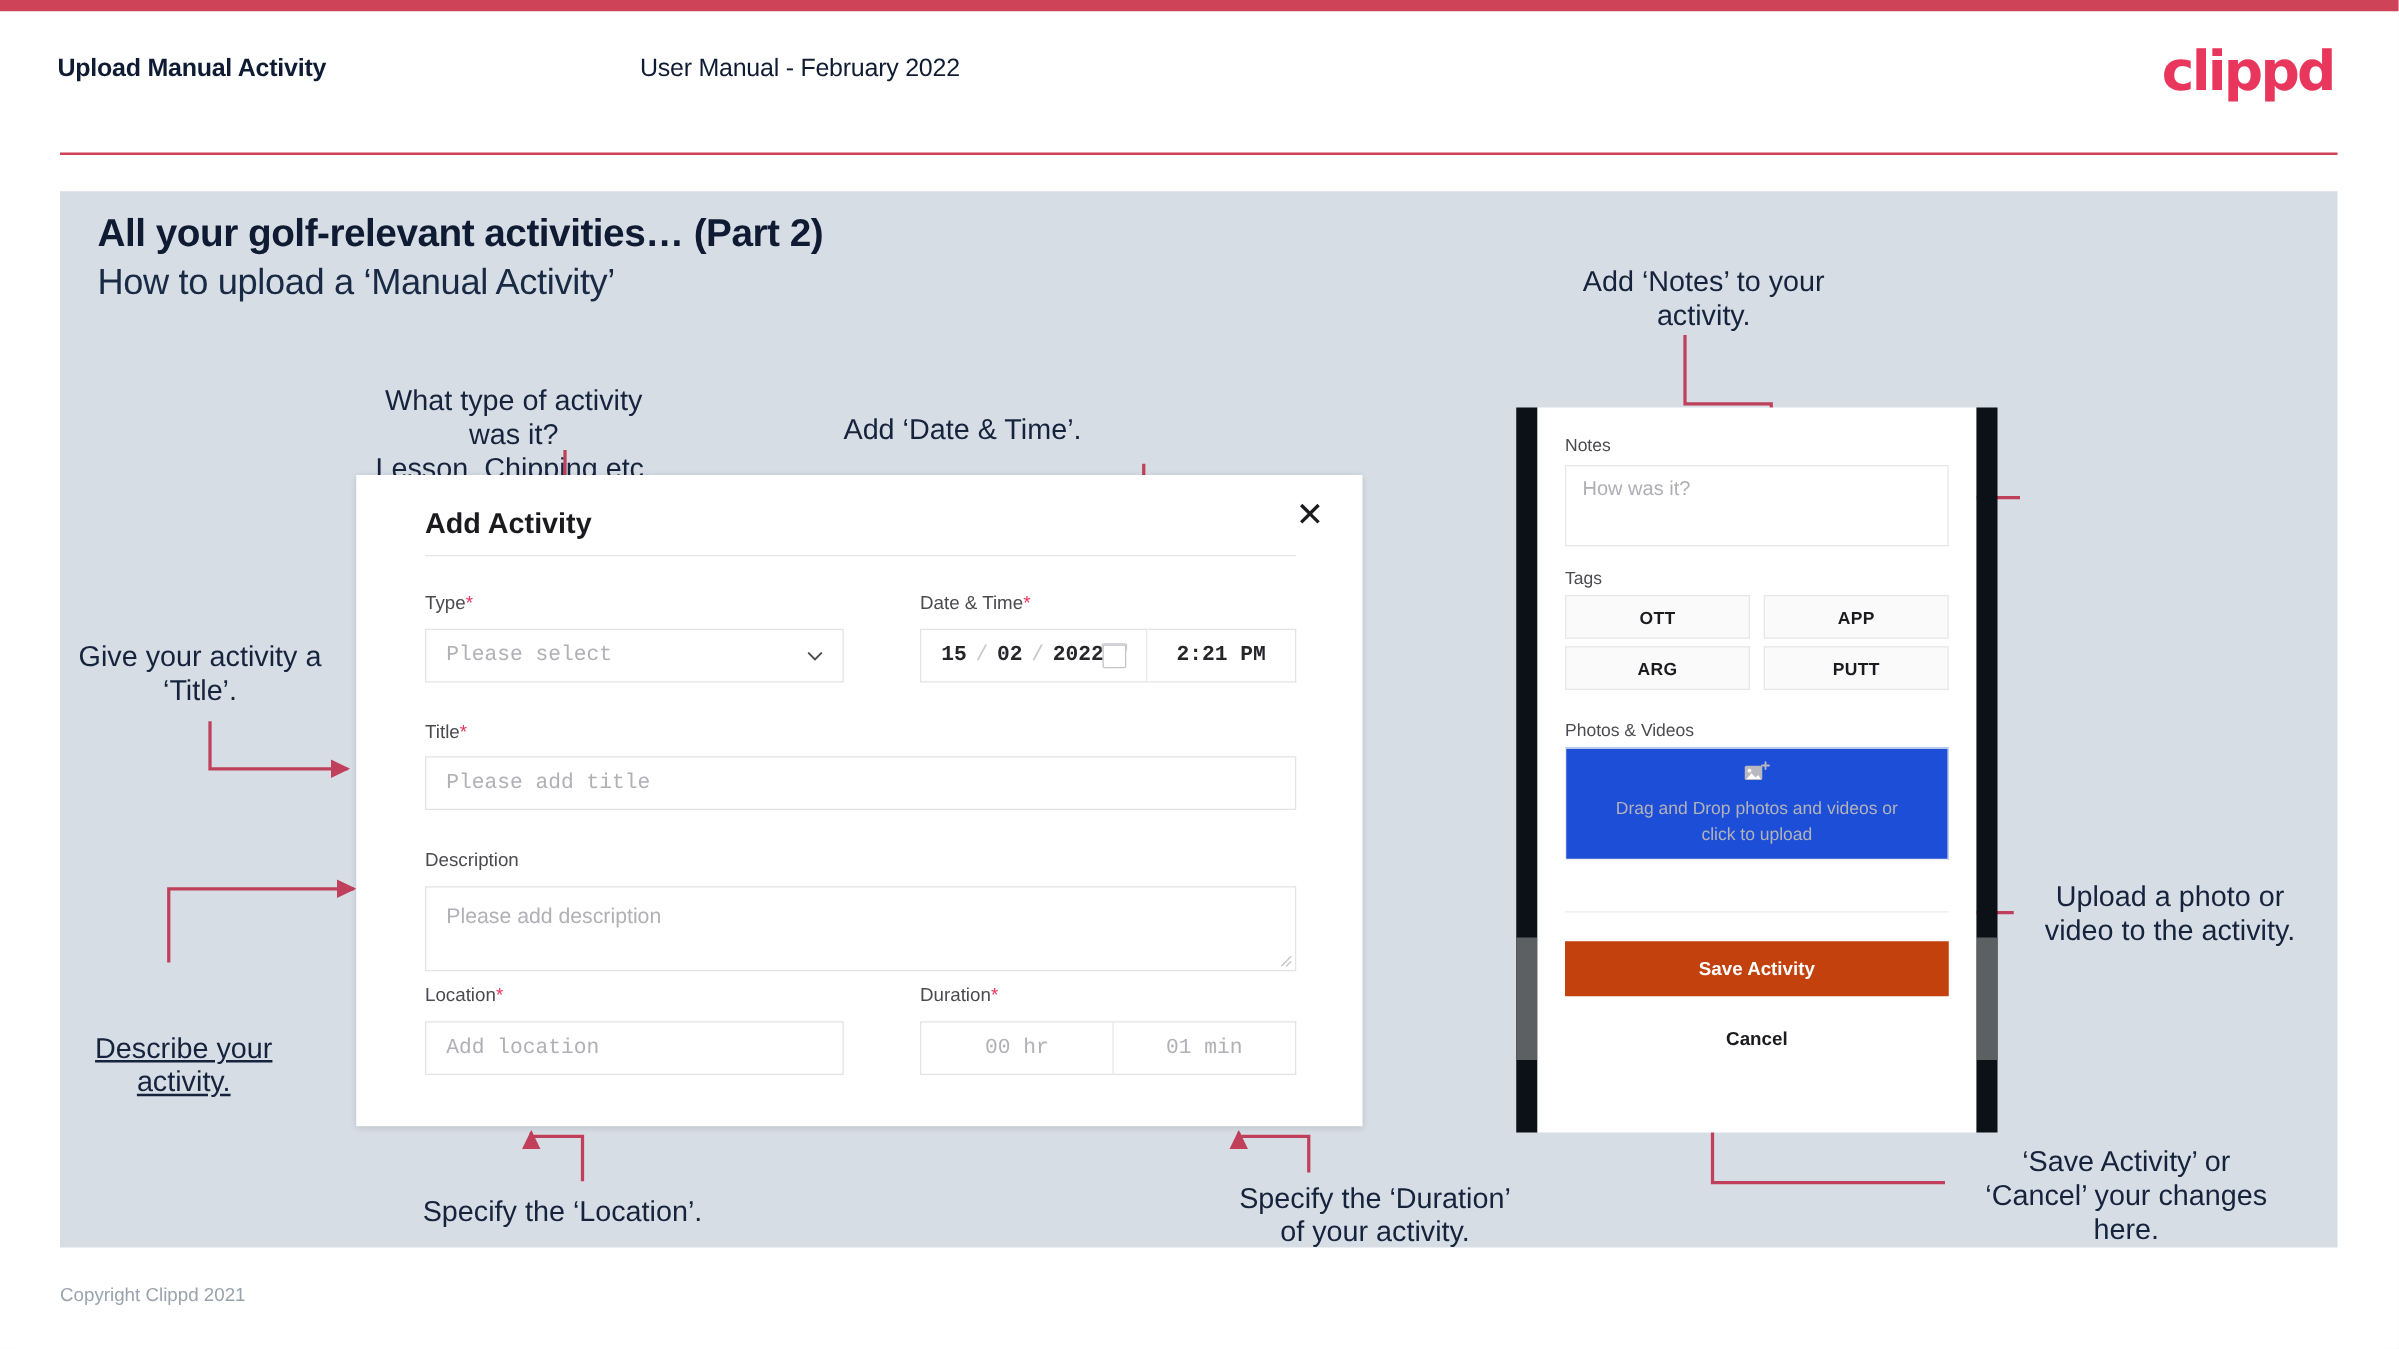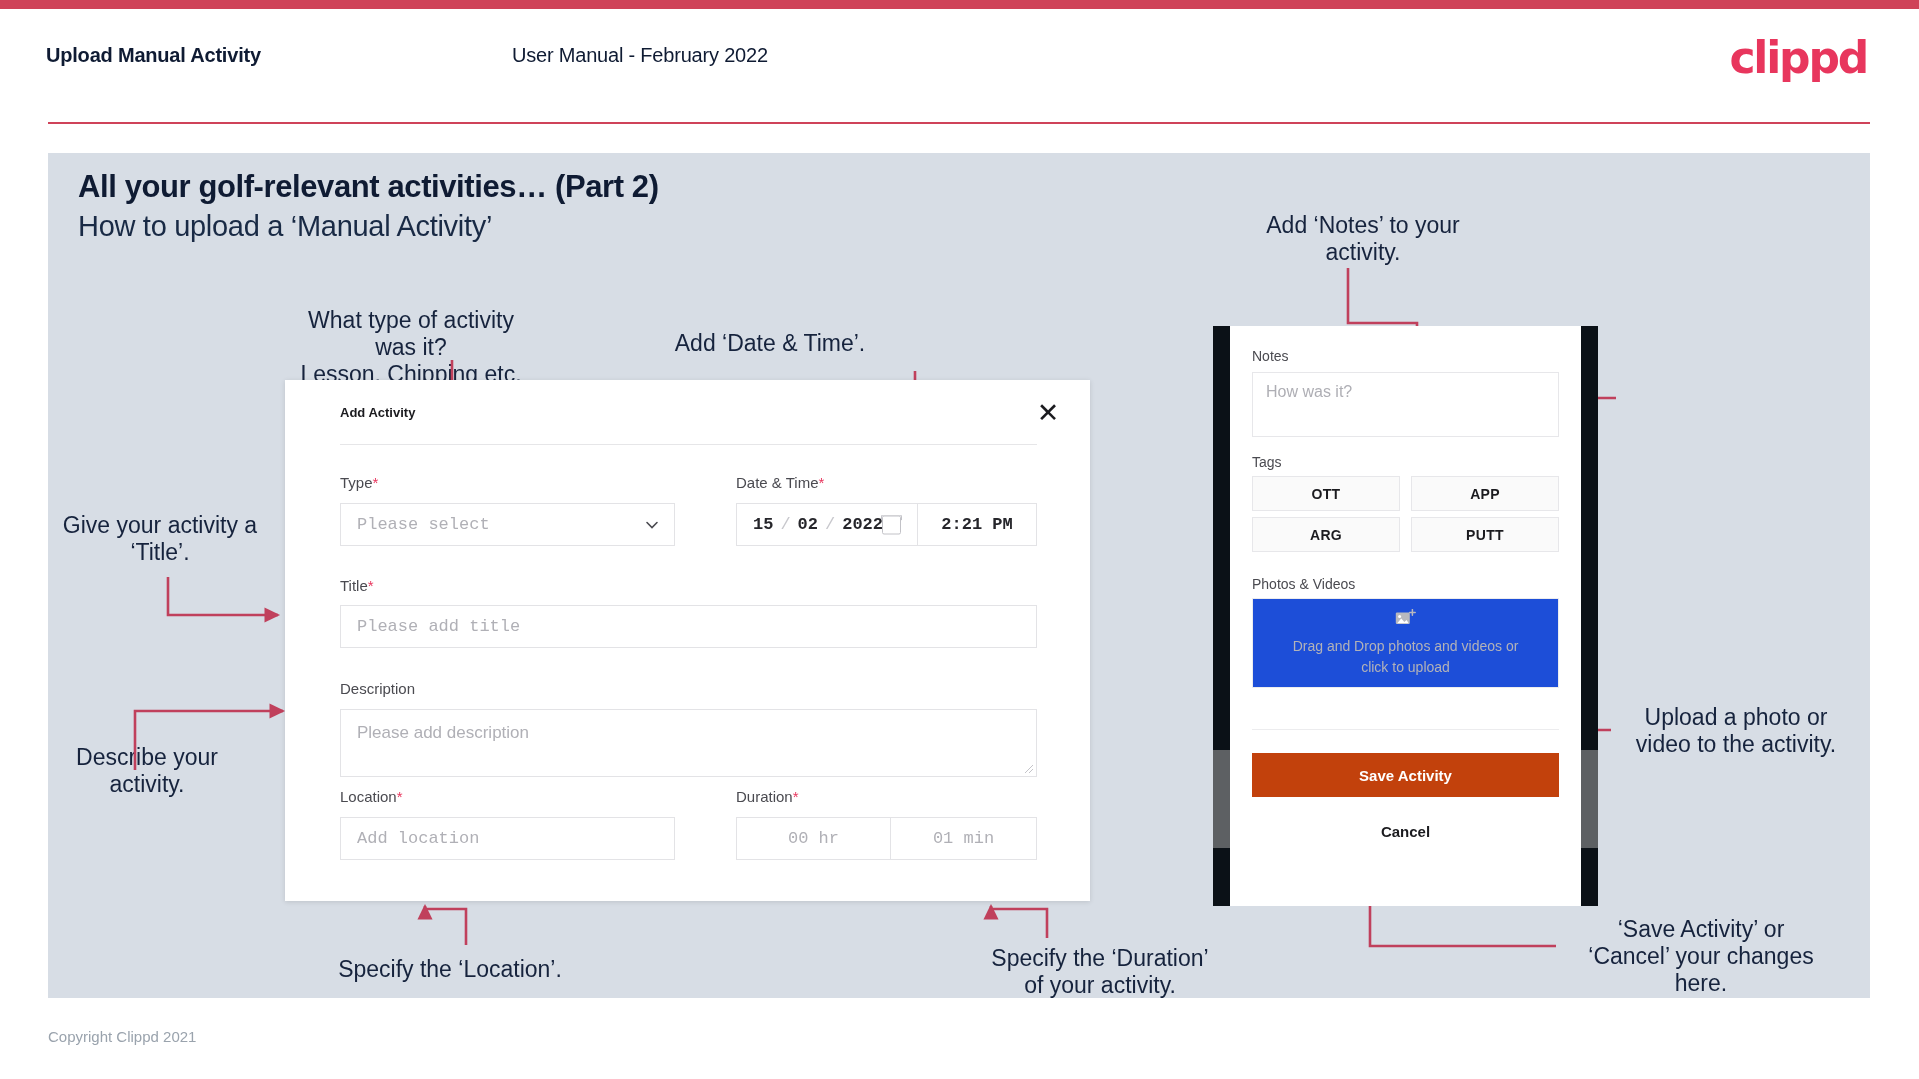--- a/index.html
+++ b/index.html
@@ -88,21 +88,21 @@
 
   
   .dialog {
     position: absolute; left: 285px; top: 380px;
     width: 805px; height: 521px;
     background: #ffffff;
     box-shadow: 0 1px 5px rgba(0,0,0,.12);
   }
   .dlg-title {
     position: absolute; left: 55px; top: 25px;
-    font-size: 13px; font-weight: 700; color: #1b1b1f;
+    font-size: 23px; font-weight: 700; color: #1b1b1f;
   }
   .dlg-close {
     position: absolute; right: 25px; top: 15px;
     width: 34px; height: 34px;
     display: flex; align-items: center; justify-content: center;
     font-size: 27px; color: #1b1b1f; cursor: pointer;
     font-family: "DejaVu Sans", sans-serif;
     line-height: 1;
   }
   .dlg-rule {
@@ -237,21 +237,21 @@
   </div>
 
   <div class="anno" style="left:288px; top:307px; width:246px;">What type of activity was it?
 Lesson, Chipping etc.</div>
 
   <div class="anno" style="left:660px; top:330px; width:220px;">Add ‘Date &amp; Time’.</div>
 
   <div class="anno" style="left:52px; top:512px; width:216px;">Give your activity a
 ‘Title’.</div>
 
-  <div class="anno" style="left:52px; top:744px; width:190px;">Describe your
+  <div class="anno" style="left:52px; top:825px; width:190px;text-decoration:underline;">Describe your
 activity.</div>
 
   <div class="anno" style="left:310px; top:956px; width:280px;">Specify the ‘Location’.</div>
 
   <div class="anno" style="left:960px; top:945px; width:280px;">Specify the ‘Duration’
 of your activity.</div>
 
   <div class="anno" style="left:1250px; top:212px; width:226px;">Add ‘Notes’ to your
 activity.</div>
 

